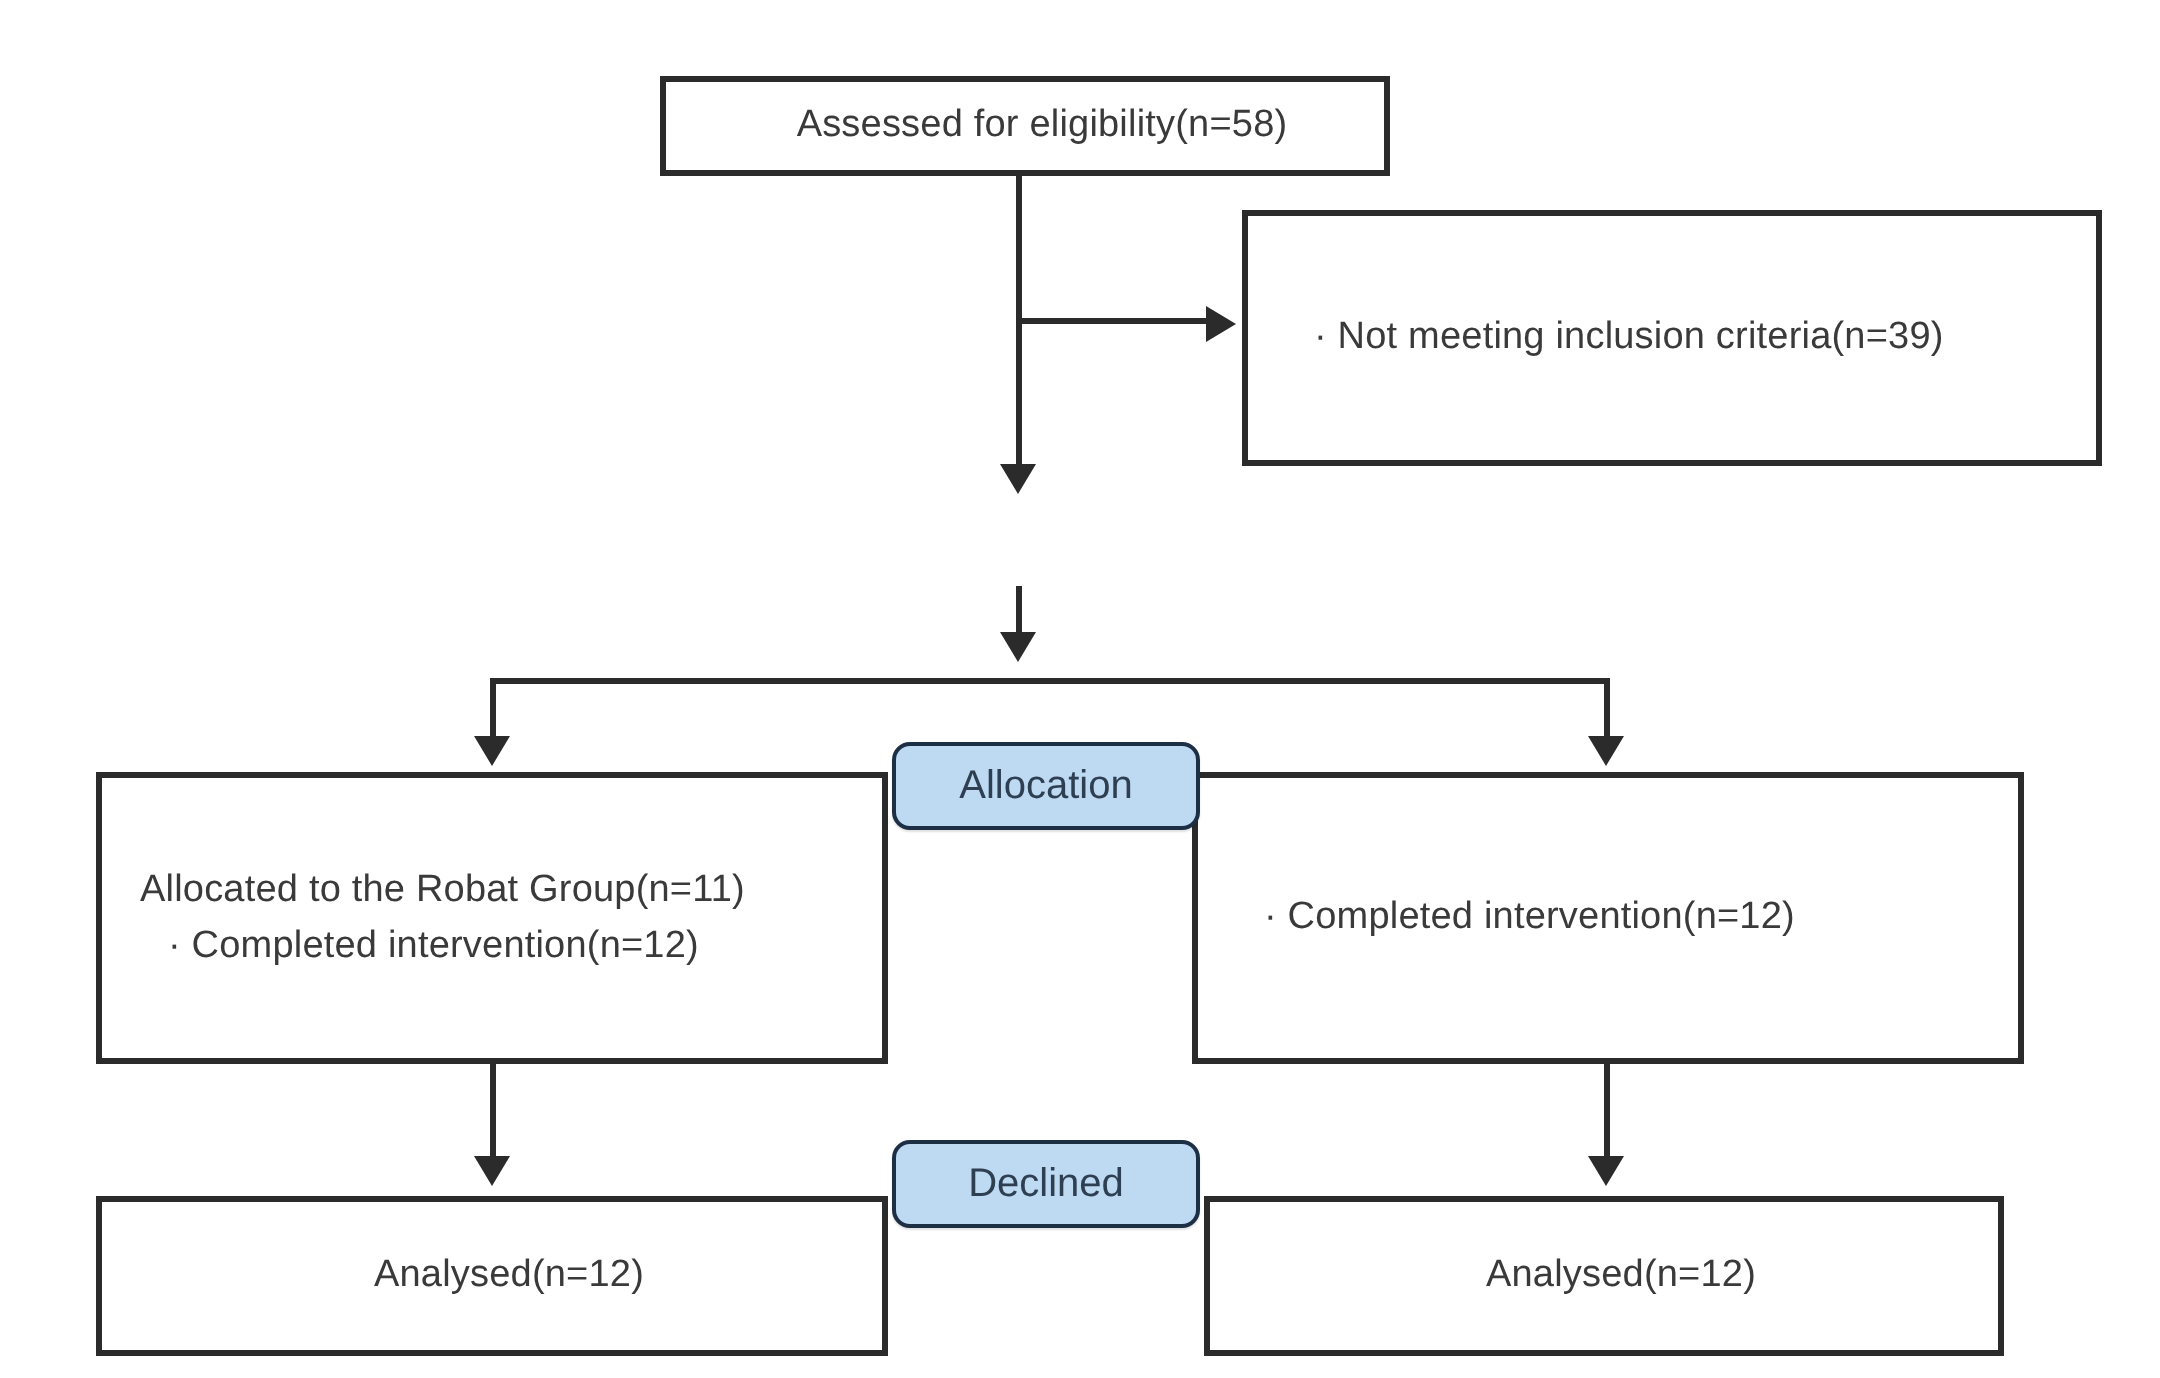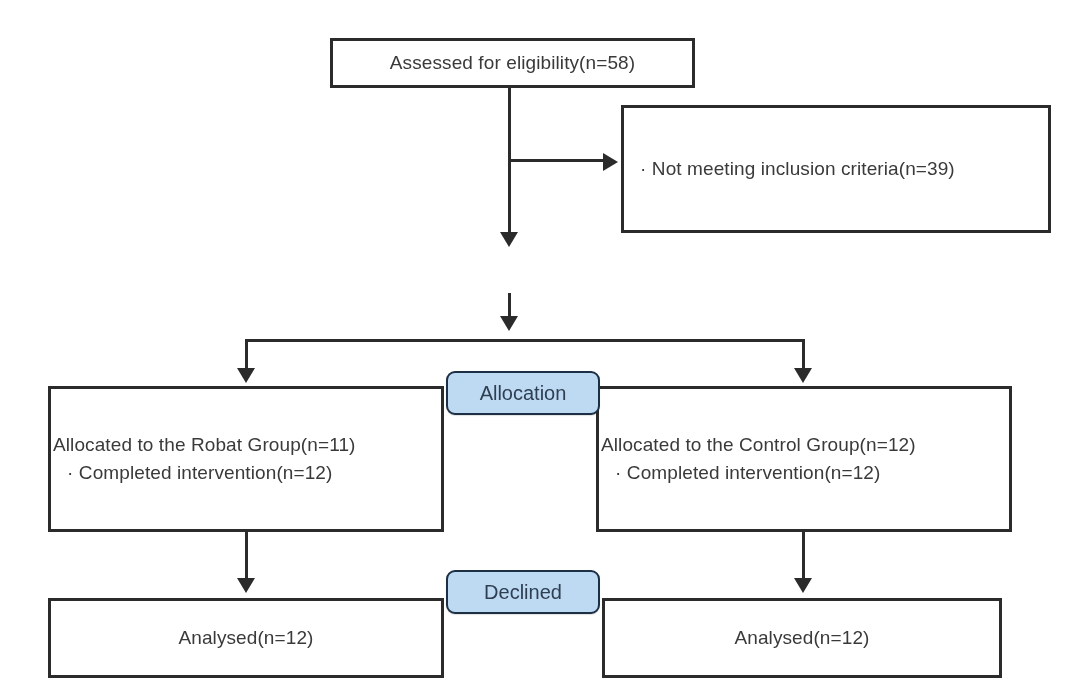--- a/index.html
+++ b/index.html
@@ -23,21 +23,21 @@
     box-sizing: border-box;
     border: 3px solid #2b2b2b;
     background: #ffffff;
     color: #3a3a3a;
     font-size: 19px;
     line-height: 1.45;
     letter-spacing: 0.1px;
   }
   .box-inner {
     position: absolute;
-    left: 0;
+    left: 17px;
     right: 0;
     top: 50%;
     transform: translateY(-50%);
     padding: 0 2px;
     box-sizing: border-box;
   }
   .box.center .box-inner { text-align: center; }
   .box.left .box-inner { text-align: left; }
   .line-main { display: block; white-space: nowrap; }
   .line-bullet { display: block; white-space: nowrap; padding-left: 14px; }
@@ -124,21 +124,20 @@
 
   <div class="box left" style="left:48px; top:386px; width:396px; height:146px;">
     <div class="box-inner">
       <span class="line-main">Allocated to the Robat Group(n=11)</span>
       <span class="line-bullet">· Completed intervention(n=12)</span>
     </div>
   </div>
 
   <div class="box left" style="left:596px; top:386px; width:416px; height:146px;">
     <div class="box-inner">
-      <span class="line-main">Allocated to the Control Group(n=12)</span>
       <span class="line-bullet">· Completed intervention(n=12)</span>
     </div>
   </div>
 
   <div class="badge" style="left:446px; top:371px; width:154px; height:44px;">
     <span>Allocation</span>
   </div>
 
   <div class="vline" style="left:245px; top:532px; height:48px;"></div>
   <div class="arrow-down" style="left:237px; top:578px;"></div>

